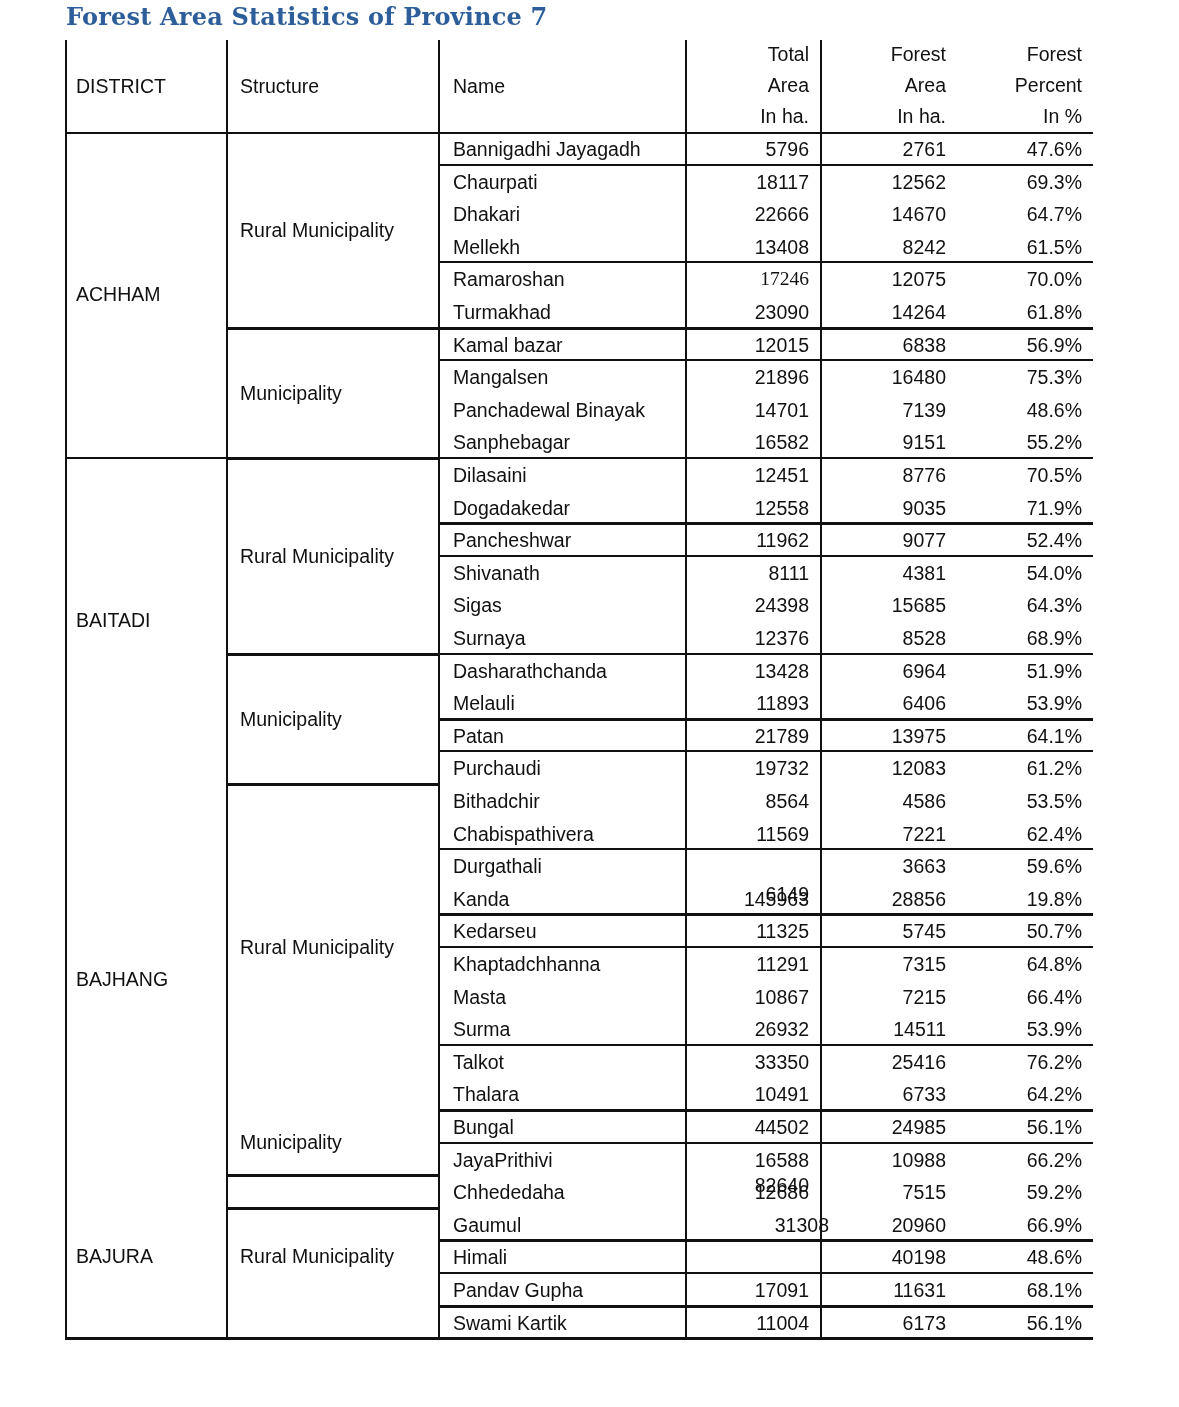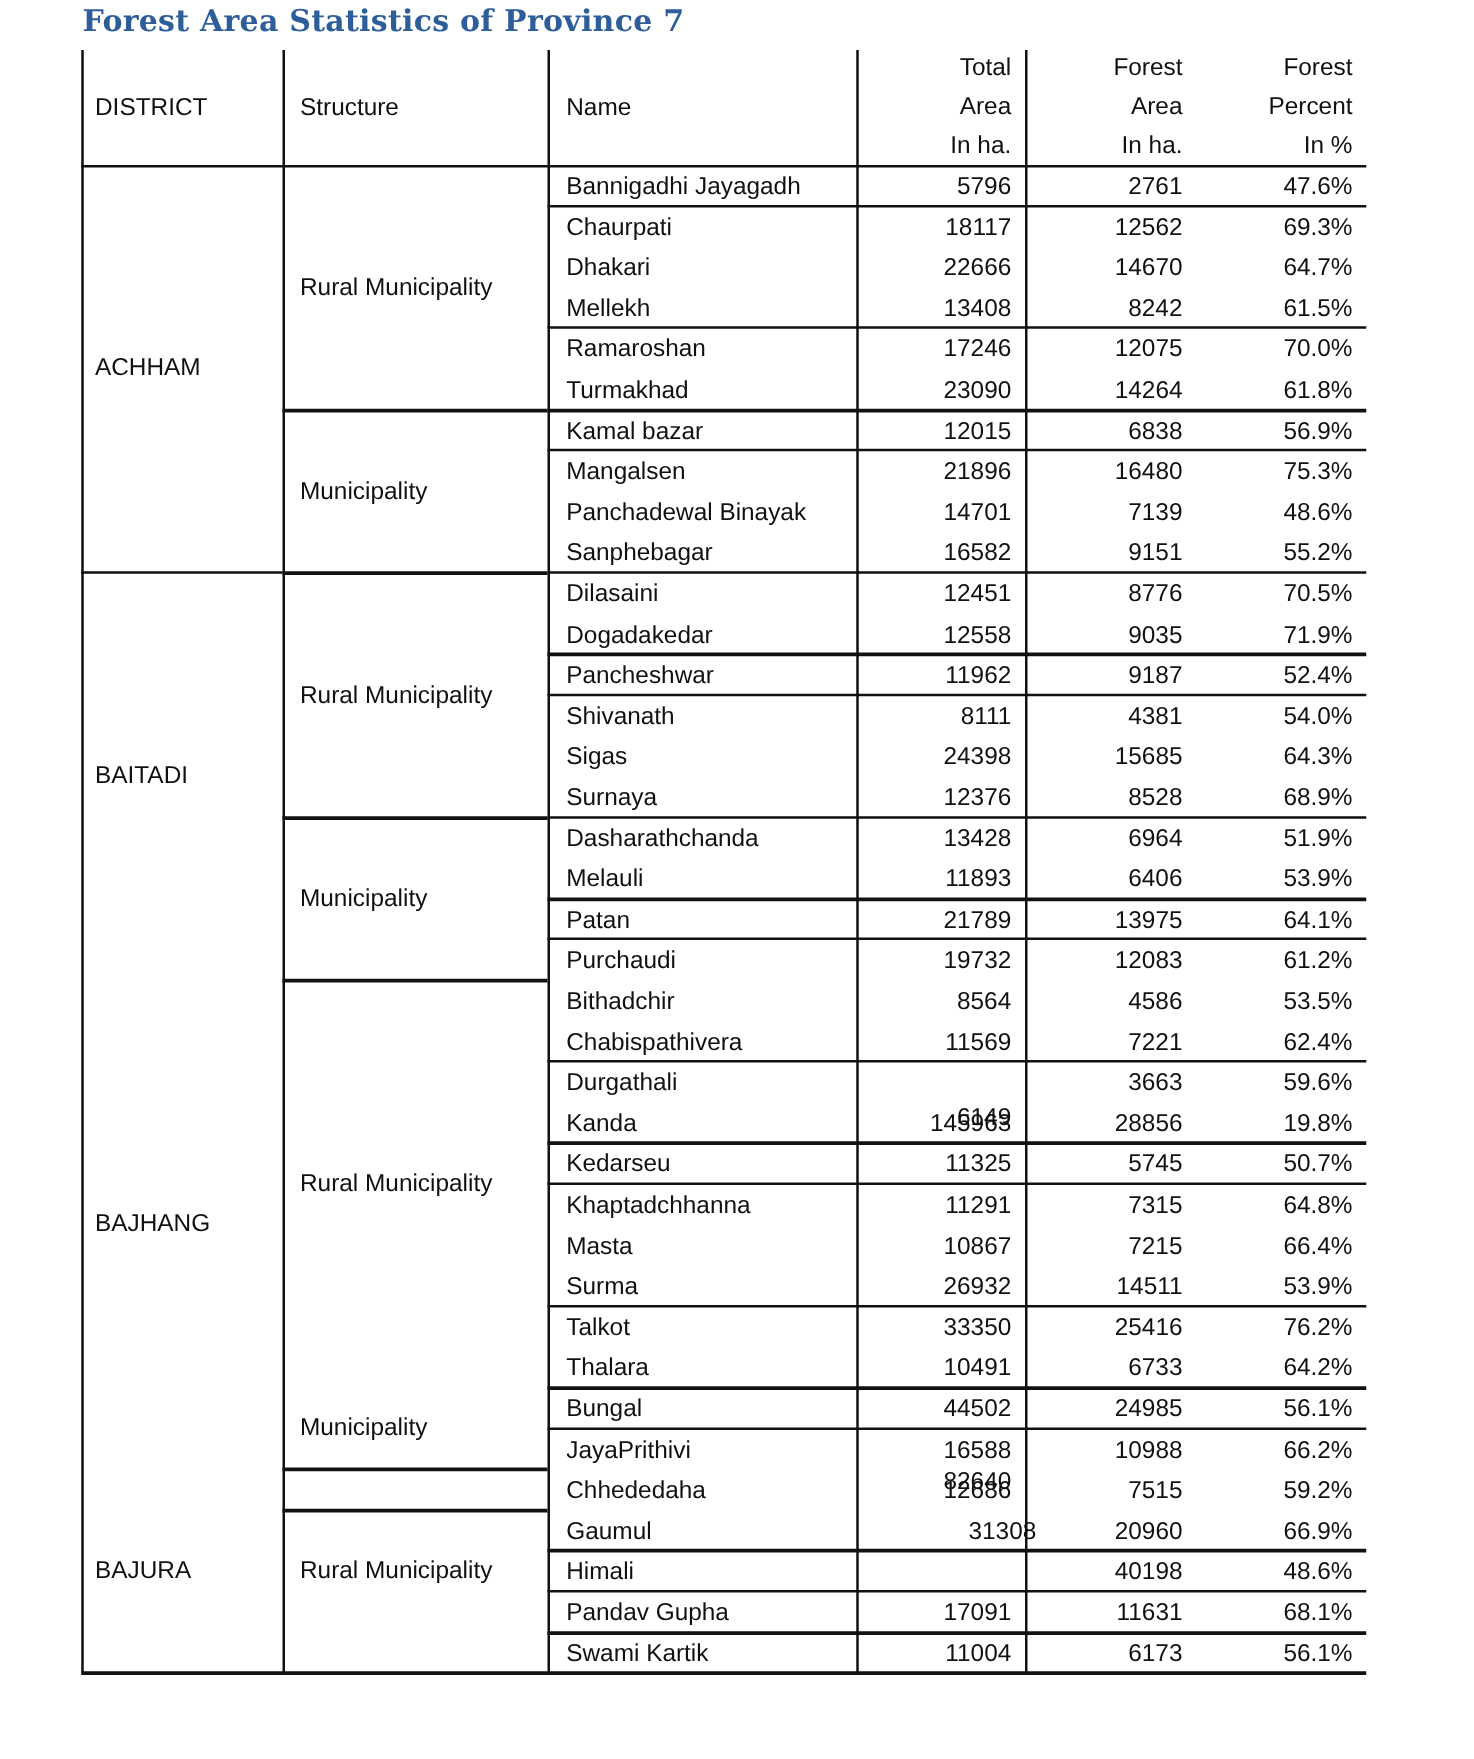--- a/index.html
+++ b/index.html
@@ -97,21 +97,21 @@
     <div class="cell num" style="left: 685px; width: 124px; top: 198.2px;">22666</div>
     <div class="cell num" style="left: 820px; width: 126px; top: 198.2px;">14670</div>
     <div class="cell num" style="left: 960px; width: 122px; top: 198.2px;">64.7%</div>
     <div class="" style="position: absolute; left: 438px; top: 230.8px; width: 655px; height: 32px;"></div>
     <div class="cell" style="left: 453px; top: 230.8px;">Mellekh</div>
     <div class="cell num" style="left: 685px; width: 124px; top: 230.8px;">13408</div>
     <div class="cell num" style="left: 820px; width: 126px; top: 230.8px;">8242</div>
     <div class="cell num" style="left: 960px; width: 122px; top: 230.8px;">61.5%</div>
     <div class="" style="position: absolute; left: 438px; top: 263.4px; width: 655px; height: 32px;"></div>
     <div class="cell" style="left: 453px; top: 263.4px;">Ramaroshan</div>
-    <div class="cell num" style="left: 685px; width: 124px; top: 263.4px;">17246</div>
+    <div class="cell num" style="left: 685px; width: 124px; top: 263.4px; font-family: Liberation Serif, serif;">17246</div>
     <div class="cell num" style="left: 820px; width: 126px; top: 263.4px;">12075</div>
     <div class="cell num" style="left: 960px; width: 122px; top: 263.4px;">70.0%</div>
     <div class="" style="position: absolute; left: 438px; top: 296px; width: 655px; height: 32px;"></div>
     <div class="cell" style="left: 453px; top: 296px;">Turmakhad</div>
     <div class="cell num" style="left: 685px; width: 124px; top: 296px;">23090</div>
     <div class="cell num" style="left: 820px; width: 126px; top: 296px;">14264</div>
     <div class="cell num" style="left: 960px; width: 122px; top: 296px;">61.8%</div>
     <div class="" style="position: absolute; left: 438px; top: 328.6px; width: 655px; height: 32px;"></div>
     <div class="cell" style="left: 453px; top: 328.6px;">Kamal bazar</div>
     <div class="cell num" style="left: 685px; width: 124px; top: 328.6px;">12015</div>
@@ -138,21 +138,21 @@
     <div class="cell num" style="left: 820px; width: 126px; top: 459px;">8776</div>
     <div class="cell num" style="left: 960px; width: 122px; top: 459px;">70.5%</div>
     <div class="" style="position: absolute; left: 438px; top: 491.6px; width: 655px; height: 32px;"></div>
     <div class="cell" style="left: 453px; top: 491.6px;">Dogadakedar</div>
     <div class="cell num" style="left: 685px; width: 124px; top: 491.6px;">12558</div>
     <div class="cell num" style="left: 820px; width: 126px; top: 491.6px;">9035</div>
     <div class="cell num" style="left: 960px; width: 122px; top: 491.6px;">71.9%</div>
     <div class="" style="position: absolute; left: 438px; top: 524.2px; width: 655px; height: 32px;"></div>
     <div class="cell" style="left: 453px; top: 524.2px;">Pancheshwar</div>
     <div class="cell num" style="left: 685px; width: 124px; top: 524.2px;">11962</div>
-    <div class="cell num" style="left: 820px; width: 126px; top: 524.2px;">9187</div>
+    <div class="cell num" style="left: 820px; width: 126px; top: 524.2px;">9077</div>
     <div class="cell num" style="left: 960px; width: 122px; top: 524.2px;">52.4%</div>
     <div class="" style="position: absolute; left: 438px; top: 556.8px; width: 655px; height: 32px;"></div>
     <div class="cell" style="left: 453px; top: 556.8px;">Shivanath</div>
     <div class="cell num" style="left: 685px; width: 124px; top: 556.8px;">8111</div>
     <div class="cell num" style="left: 820px; width: 126px; top: 556.8px;">4381</div>
     <div class="cell num" style="left: 960px; width: 122px; top: 556.8px;">54.0%</div>
     <div class="" style="position: absolute; left: 438px; top: 589.4px; width: 655px; height: 32px;"></div>
     <div class="cell" style="left: 453px; top: 589.4px;">Sigas</div>
     <div class="cell num" style="left: 685px; width: 124px; top: 589.4px;">24398</div>
     <div class="cell num" style="left: 820px; width: 126px; top: 589.4px;">15685</div>

